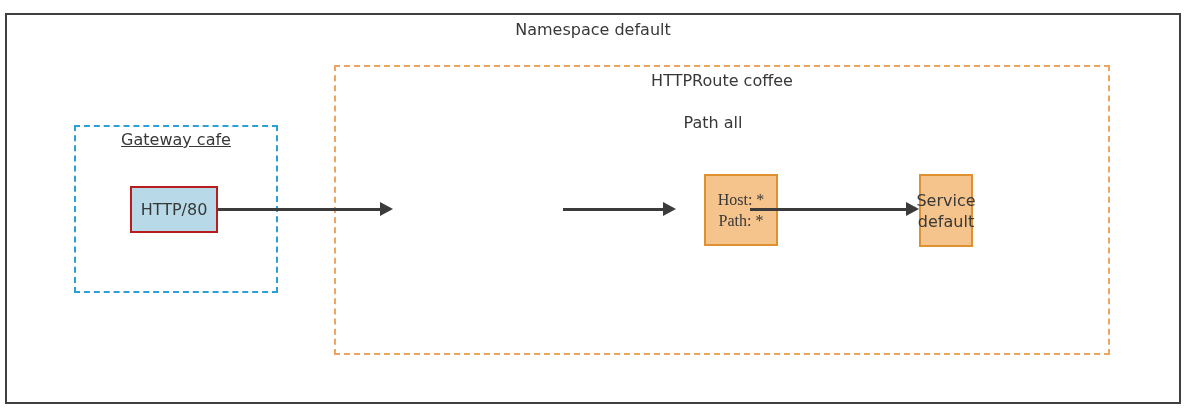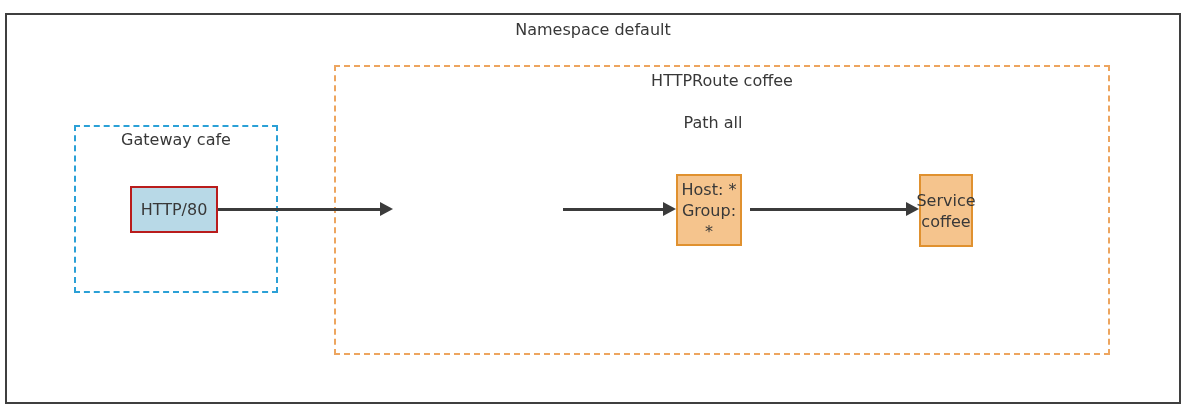--- a/index.html
+++ b/index.html
@@ -28,40 +28,40 @@
   .httproute-title {
     position: absolute; left: 0; top: 4px; width: 100%;
     text-align: center; font-size: 16px; color: #383838;
   }
   .gateway-box {
     position: absolute; left: 74px; top: 125px; width: 204px; height: 168px;
     border: 2px dashed #2ba0d6;
   }
   .gateway-title {
     position: absolute; left: 0; top: 3px; width: 100%;
-    text-align: center; font-size: 16px; color: #383838;
+    text-align: center; font-size: 16px; color: #383838; text-decoration: underline;
   }
 
   
   .node {
     position: absolute;
     display: flex; flex-direction: column;
     align-items: center; justify-content: center;
     font-size: 16px; line-height: 21px; color: #383838;
     text-align: center;
   }
   .node-blue {
     background: #b8d9e7; border: 2px solid #b91c1c;
   }
   .node-orange {
     background: #f5c48d; border: 2px solid #e0912f;
   }
   .node-listener { left: 130px; top: 186px; width: 88px;  height: 47px; }
   .node-hostname { left: 393px; top: 186px; width: 170px; height: 47px; }
-  .node-match    { left: 676px; top: 174px; width: 66px;  height: 72px; }
+  .node-match    { left: 704px; top: 174px; width: 74px;  height: 72px; font-family: Liberation Serif, serif; }
   .node-service  { left: 919px; top: 174px; width: 54px;  height: 73px; }
 
   
   .anno {
     position: absolute; top: 112px;
     font-size: 16px; line-height: 21px; text-align: center; color: #383838;
   }
   .anno-match   { left: 613px; width: 200px; }
   .anno-service { left: 853px; width: 210px; }
 
@@ -97,26 +97,26 @@
     <div class="gateway-title">Gateway cafe</div>
   </div>
 
   <div class="node node-blue node-listener">
     <span>HTTP/80</span>
   </div>
 
 
   <div class="node node-orange node-match">
     <span>Host: *</span>
-    <span>Group: *</span>
+    <span>Path: *</span>
   </div>
 
   <div class="node node-orange node-service">
     <span>Service</span>
-    <span>coffee</span>
+    <span>default</span>
   </div>
 
   <div class="anno anno-match">
     <div>Path all</div>
   </div>
 
 
   <div class="arrow">
     <div class="shaft shaft-1"></div>
     <div class="head head-1"></div>

